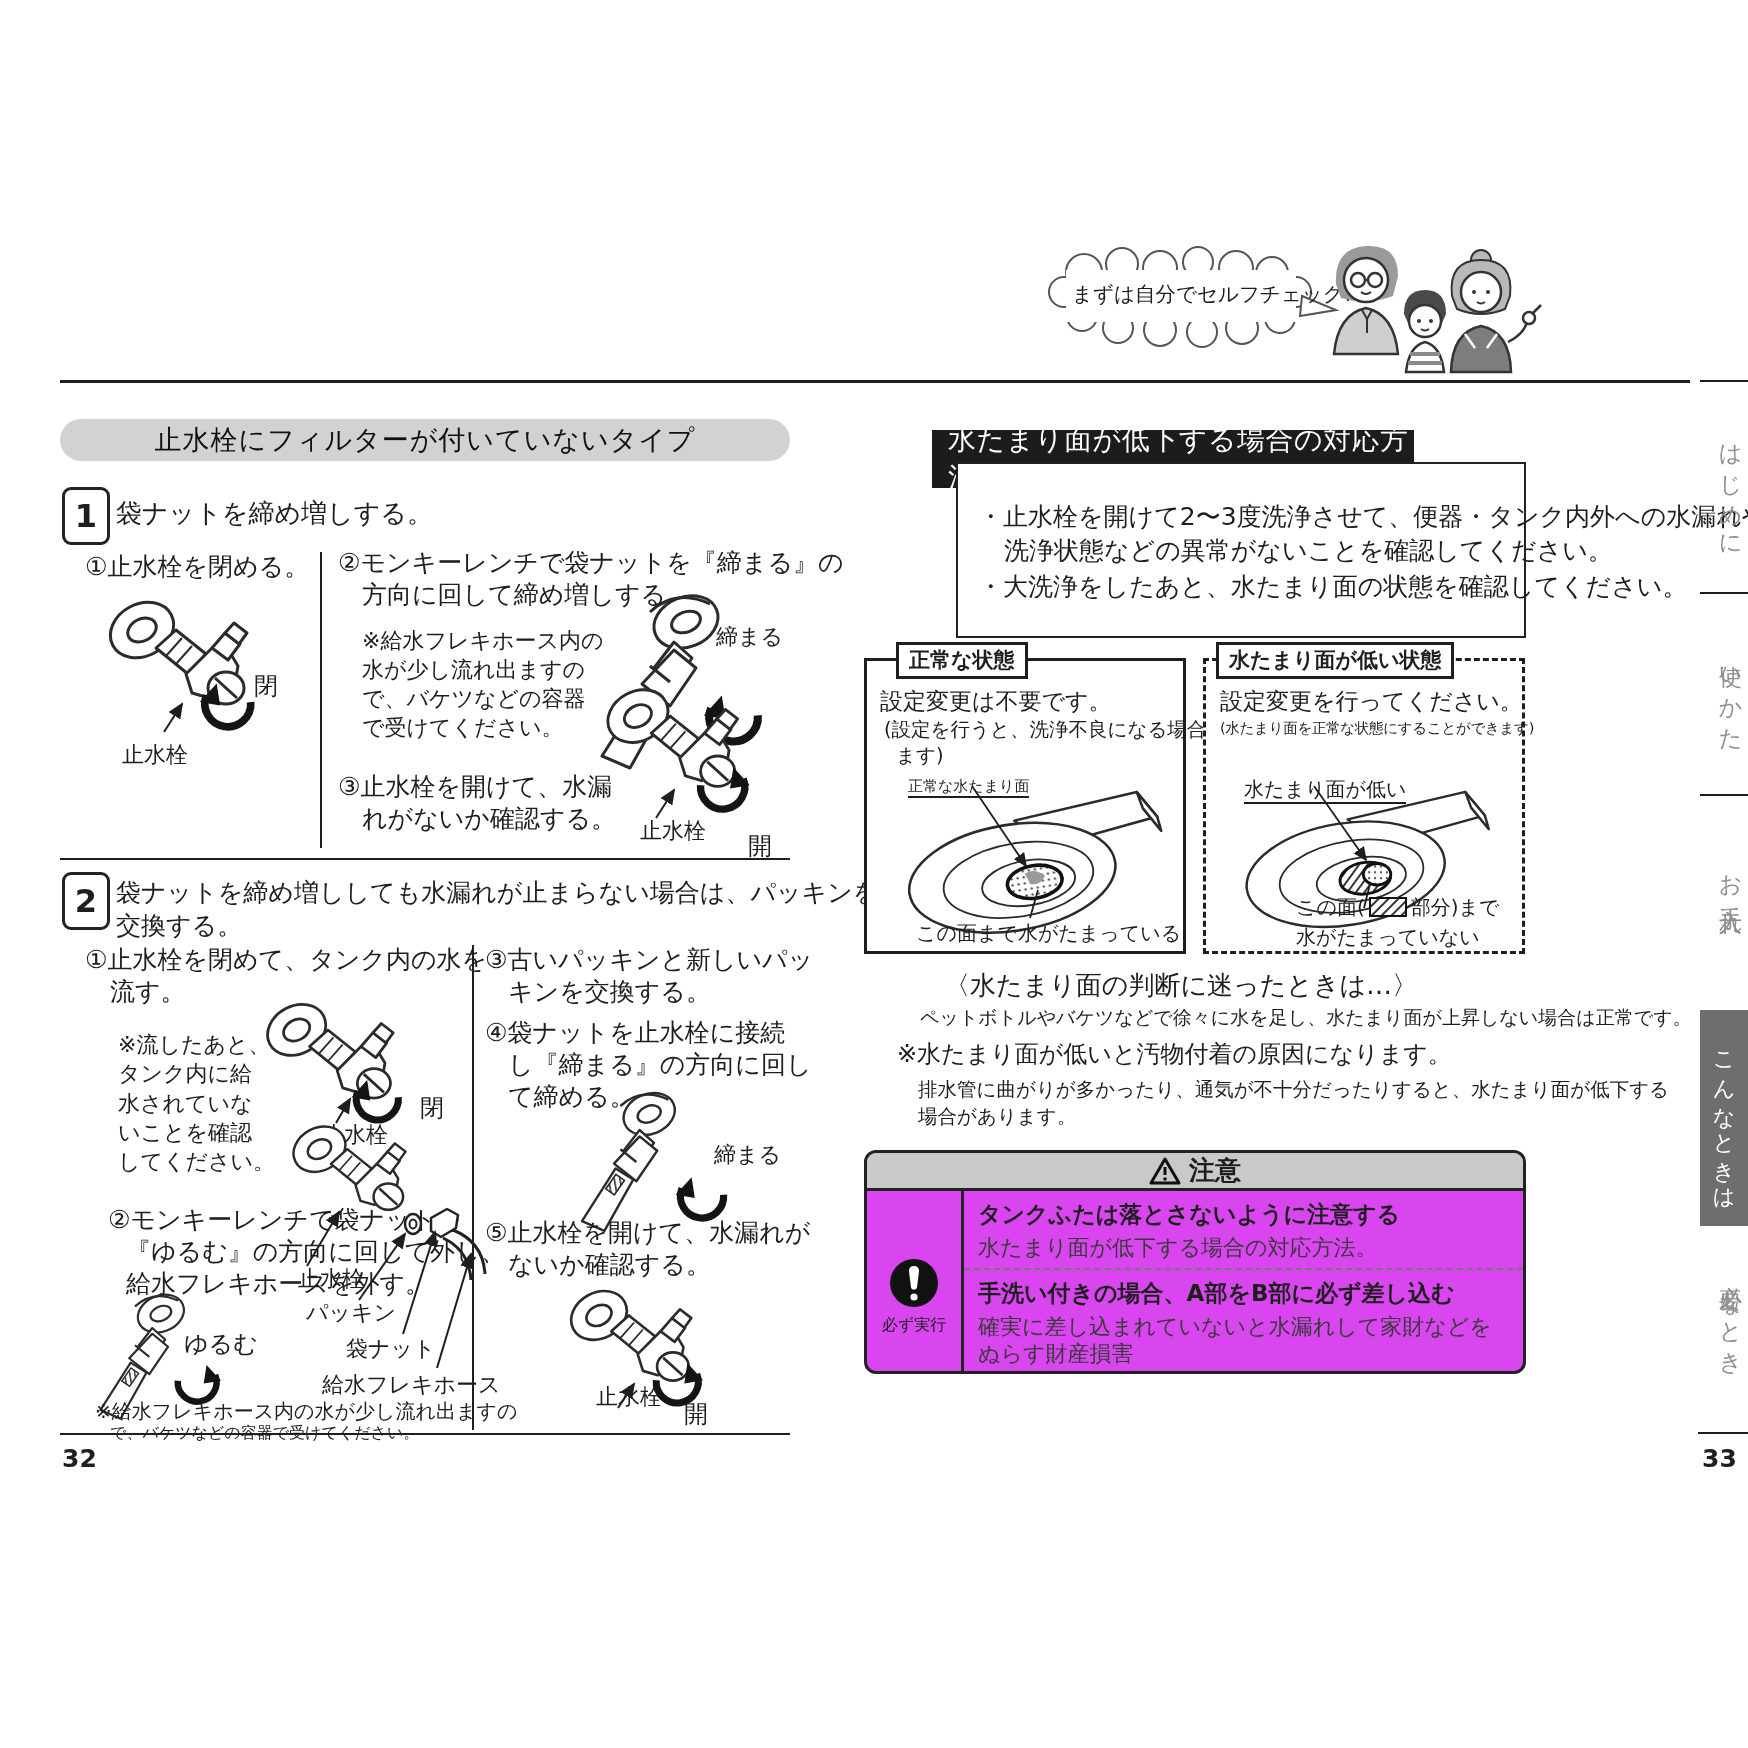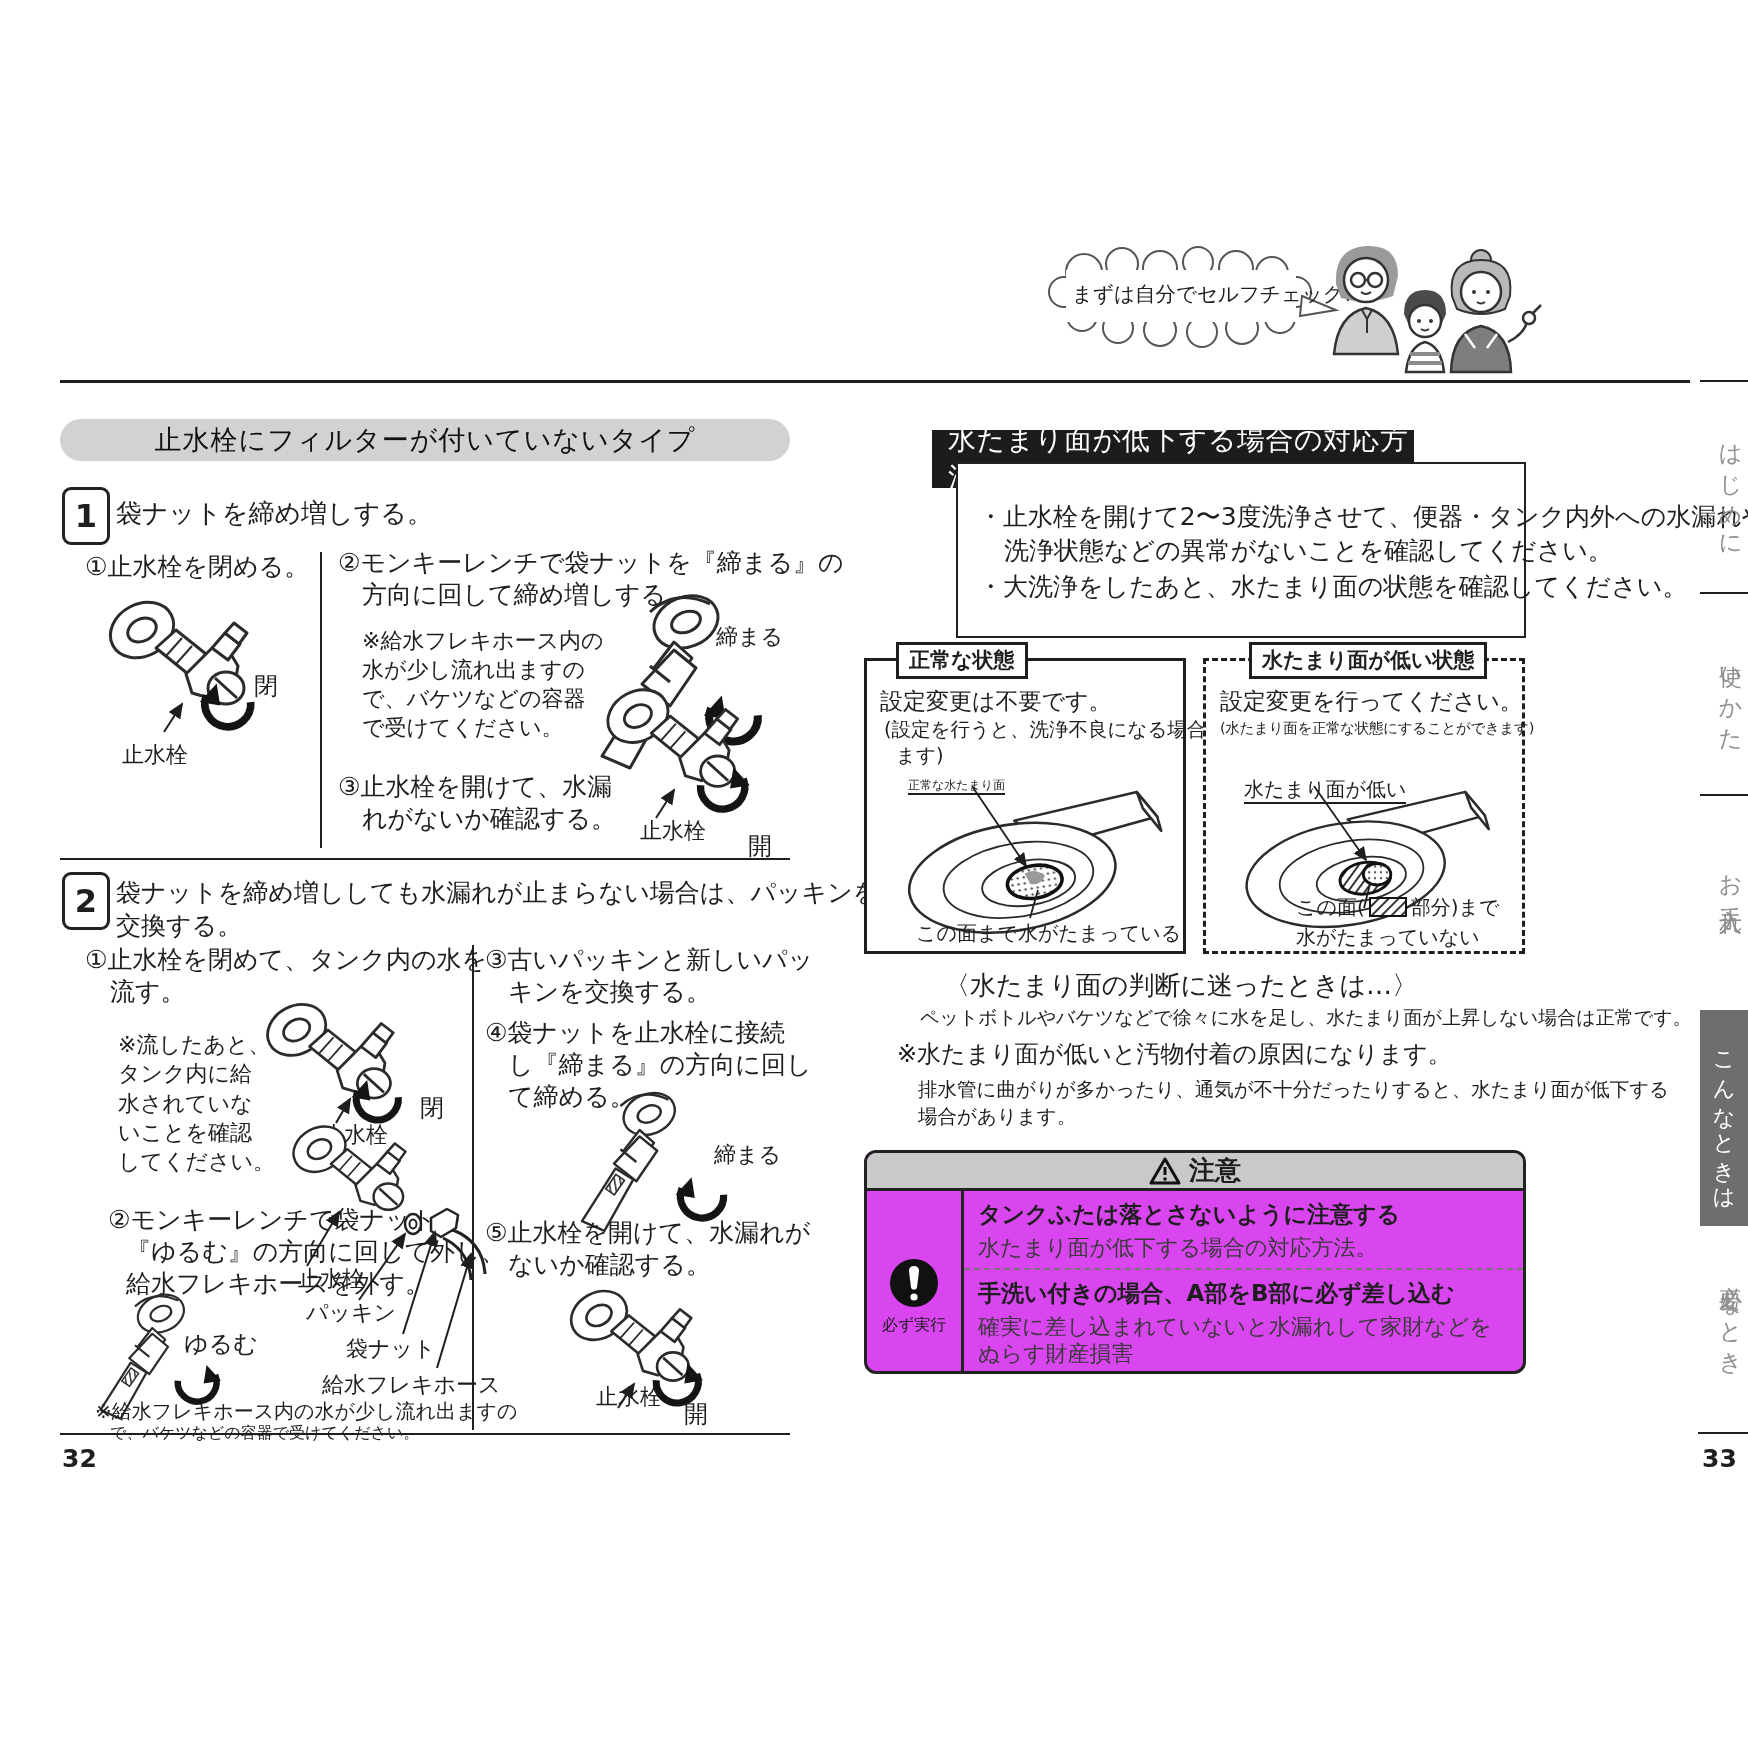--- a/index.html
+++ b/index.html
@@ -280,34 +280,34 @@
   <div class="bulletbox"></div>
   <div class="t" style="left:978px;top:502px;font-size:25px;">・止水栓を開けて2〜3度洗浄させて、便器・タンク内外への水漏れや</div>
   <div class="t" style="left:1004px;top:536px;font-size:25px;">洗浄状態などの異常がないことを確認してください。</div>
   <div class="t" style="left:978px;top:572px;font-size:25px;">・大洗浄をしたあと、水たまり面の状態を確認してください。</div>
 
   <div class="statebox" style="left:864px;width:322px;"></div>
   <div class="statelabel" style="left:896px;top:642px;">正常な状態</div>
   <div class="t b" style="left:880px;top:688px;font-size:23px;">設定変更は不要です。</div>
   <div class="t" style="left:884px;top:718px;font-size:19.5px;">(設定を行うと、洗浄不良になる場合があり</div>
   <div class="t" style="left:896px;top:744px;font-size:19.5px;">ます)</div>
-  <div class="t" style="left:908px;top:778px;font-size:12px;"><span class="uline">正常な水たまり面</span></div>
+  <div class="t" style="left:908px;top:778px;font-size:15px;"><span class="uline">正常な水たまり面</span></div>
   <svg style="left:880px;top:772px;" width="292" height="150" viewBox="0 0 292 150">
     <g transform="translate(14,16) scale(1.02)">
       <use href="#g-toilet"></use>
       <ellipse cx="138" cy="92" rx="27" ry="16" transform="rotate(-9 138 92)" fill="url(#dots)" stroke="#111" stroke-width="3.5"></ellipse>
       <path d="M128 84 q10 -6 20 2 q-4 10 -14 8 z" fill="#9a9a9a" stroke="none"></path>
     </g>
     <line x1="92" y1="14" x2="146" y2="94" stroke="#1e1e1e" stroke-width="1.8" marker-end="url(#arr)"></line>
     <line x1="158" y1="118" x2="150" y2="146" stroke="#1e1e1e" stroke-width="1.8"></line>
   </svg>
   <div class="t" style="left:916px;top:922px;font-size:20px;">この面まで水がたまっている</div>
 
   <div class="statebox dashed" style="left:1203px;width:322px;"></div>
-  <div class="statelabel" style="left:1249px;top:642px;">水たまり面が低い状態</div>
+  <div class="statelabel" style="left:1216px;top:642px;">水たまり面が低い状態</div>
   <div class="t b" style="left:1220px;top:688px;font-size:23px;">設定変更を行ってください。</div>
   <div class="t" style="left:1220px;top:720px;font-size:14.5px;letter-spacing:-0.3px;">(水たまり面を正常な状態にすることができます)</div>
   <div class="t" style="left:1244px;top:778px;font-size:20px;"><span class="uline">水たまり面が低い</span></div>
   <svg style="left:1218px;top:772px;" width="292" height="140" viewBox="0 0 292 140">
     <g transform="translate(14,16) scale(0.98)">
       <use href="#g-toilet"></use>
       <ellipse cx="136" cy="92" rx="26" ry="16" transform="rotate(-9 136 92)" fill="url(#hatch)" stroke="#111" stroke-width="3"></ellipse>
       <ellipse cx="148" cy="88" rx="14" ry="11" fill="url(#dots)" stroke="#111" stroke-width="3"></ellipse>
     </g>
     <line x1="96" y1="14" x2="148" y2="88" stroke="#1e1e1e" stroke-width="1.8" marker-end="url(#arr)"></line>

